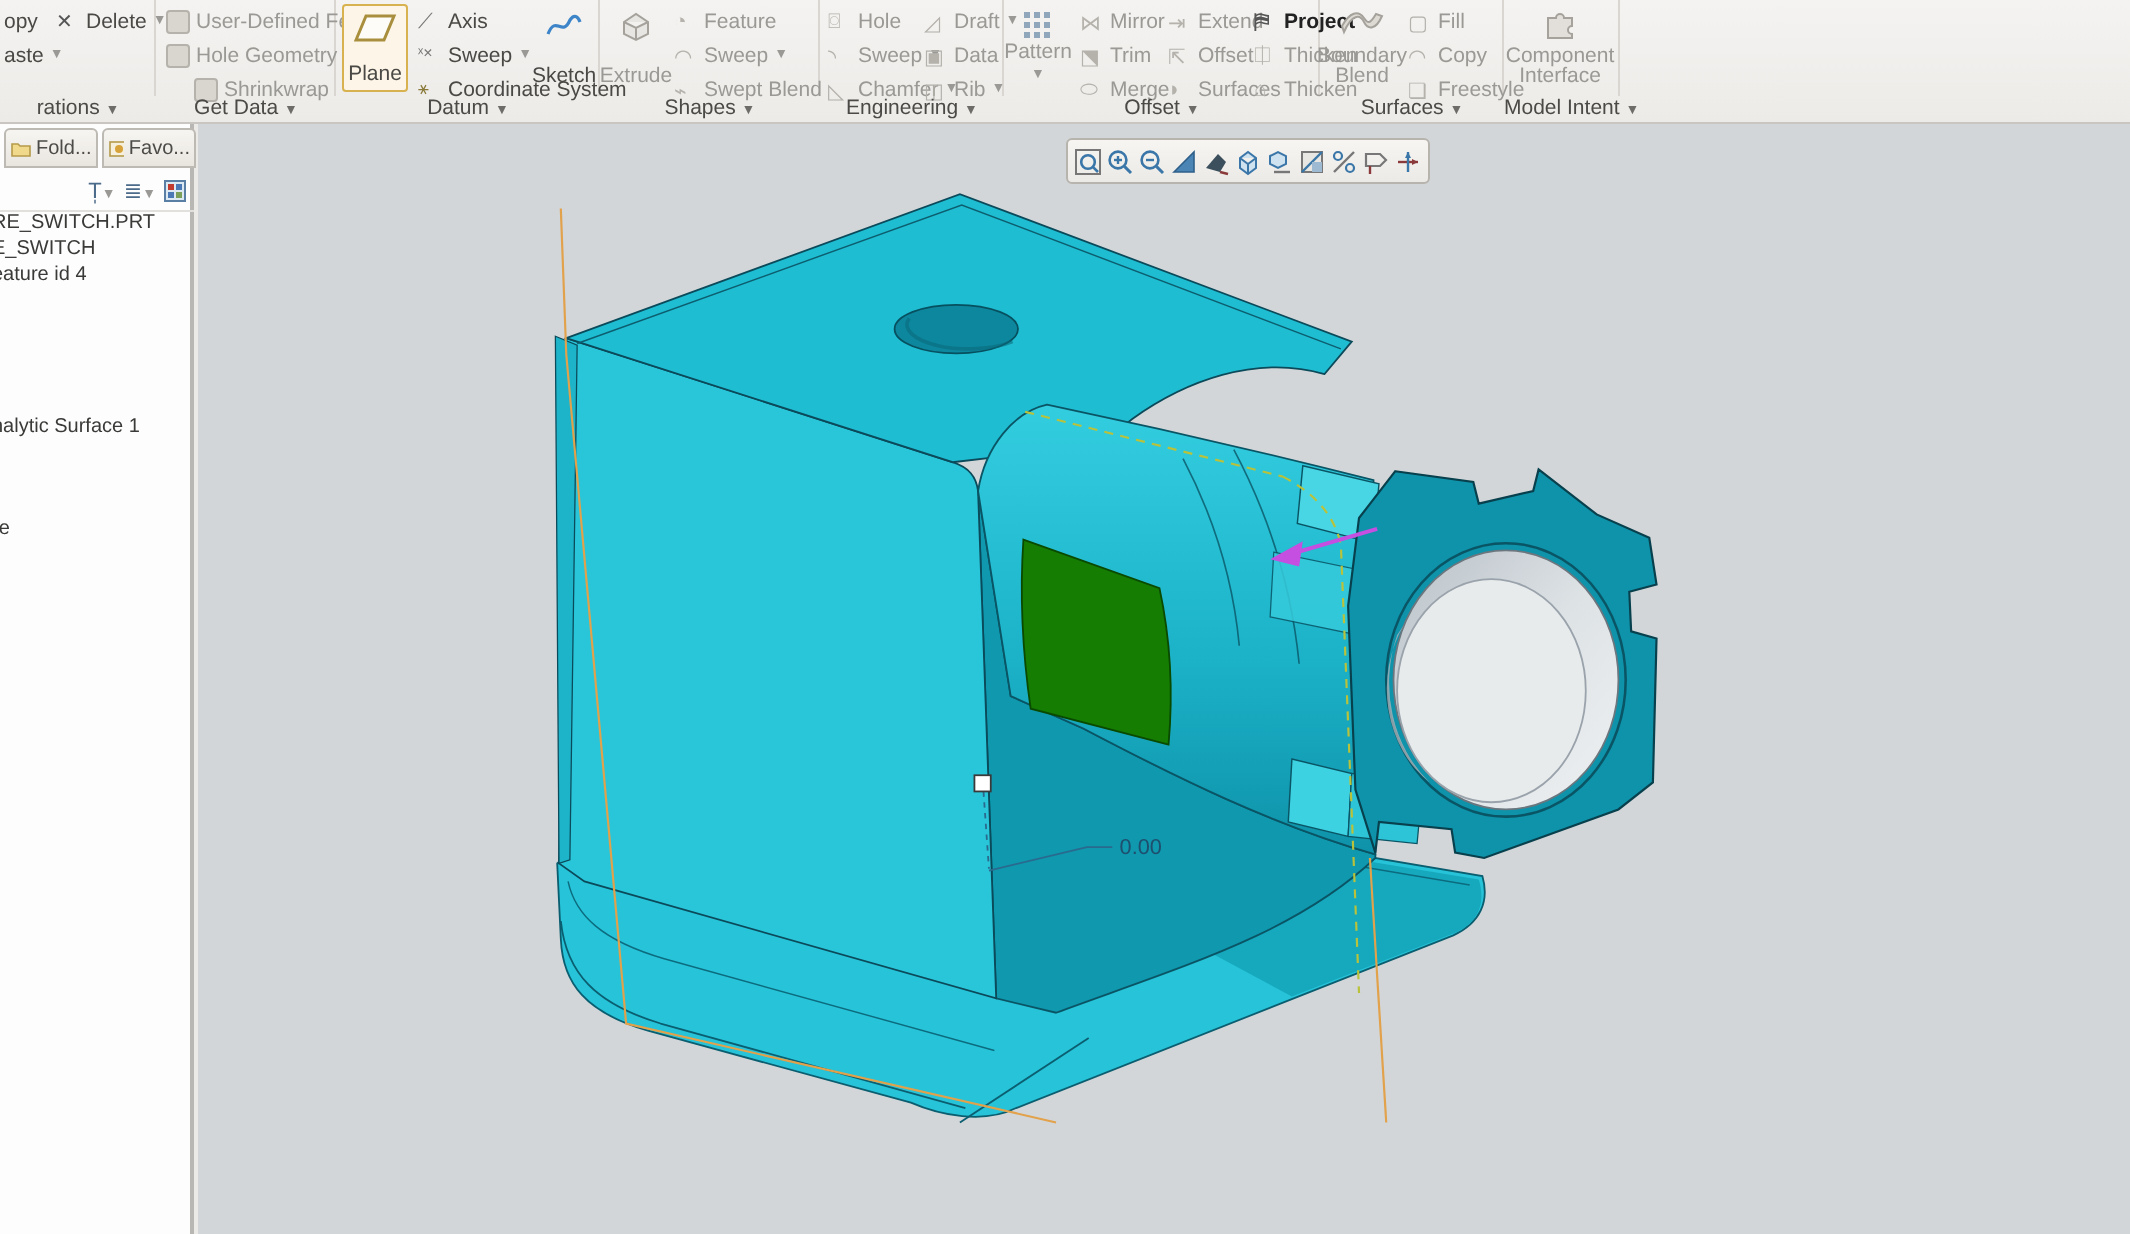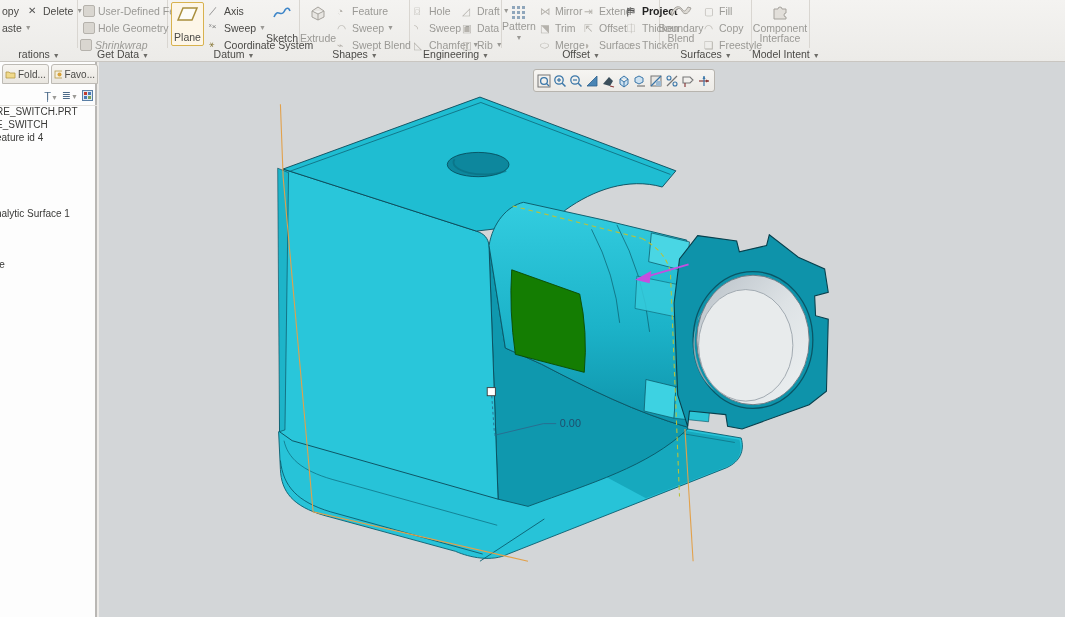--- a/index.html
+++ b/index.html
@@ -72,21 +72,21 @@
 
   <div class="rgroup" style="left:78px;width:90px;">
     <div class="ritem" style="left:5px;top:3px;">
         <span class="ic" style="background:#d9d6d0;border:1px solid #b5b2ac;border-radius:2px;"></span>
         <span>User-Defined Feature</span>
       </div>
     <div class="ritem" style="left:5px;top:20px;">
         <span class="ic" style="background:#d9d6d0;border:1px solid #b5b2ac;border-radius:2px;"></span>
         <span>Hole Geometry</span>
       </div>
-    <div class="ritem" style="left:2px;top:37px;font-style:italic;">
+    <div class="ritem" style="left:19px;top:37px;">
         <span class="ic" style="background:#d9d6d0;border:1px solid #b5b2ac;border-radius:2px;"></span>
         <span>Shrinkwrap</span>
       </div>
   </div>
 
   <div class="rgroup" style="left:168px;width:132px;">
     <div class="bigbtn sel" style="left:3px;width:33px;">
       <svg width="22" height="16">
           <polygon points="6,2 20,2 15,14 1,14" fill="#fdfcf8" stroke="#a98f3d" stroke-width="1.5"></polygon>
         </svg>

